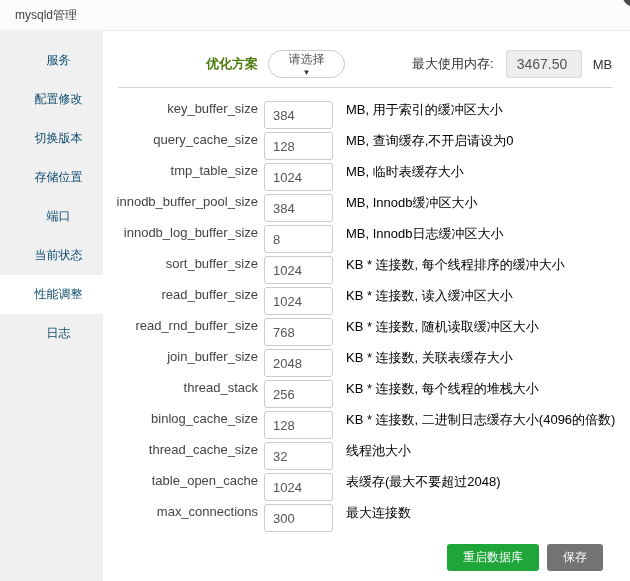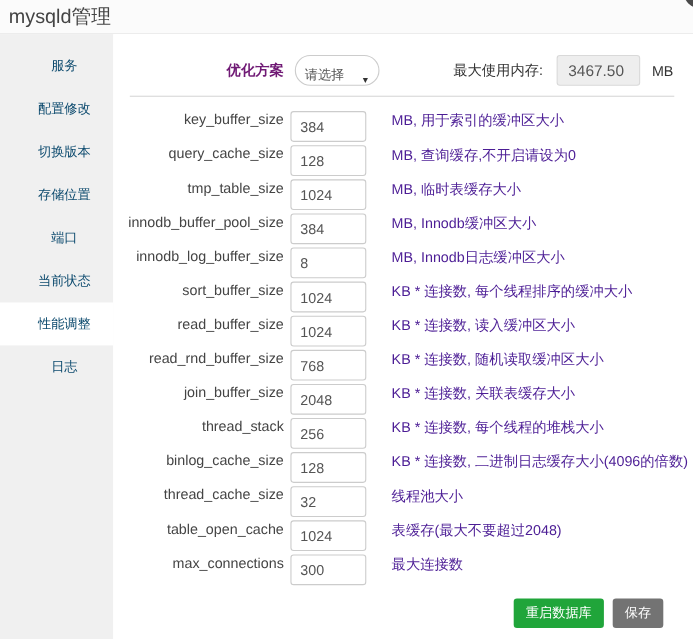--- a/index.html
+++ b/index.html
@@ -5,60 +5,60 @@
   * { margin:0; padding:0; box-sizing:border-box; }
   html,body { width:630px; height:581px; }
   body {
     position:relative; overflow:hidden; background:#fff;
     font-family:"Liberation Sans","DejaVu Sans",sans-serif; color:#333;
   }
   .header {
     position:absolute; top:0; left:0; width:100%; height:31px;
     background:#fbfbfb; border-bottom:1px solid #ececec;
   }
-  .title { line-height:30px; padding-left:8px; font-size:18px; color:#444; }
+  .title { line-height:30px; padding-left:15px; font-size:12px; color:#444; }
   .close-circle {
     position:absolute; left:622px; top:-19px; width:26px; height:26px;
     border-radius:50%; background:#4a4a4a; cursor:pointer;
   }
   .sidebar {
     position:absolute; top:31px; bottom:0; left:0; width:103px;
     background:#f0f0f0; padding-top:10px;
   }
   .side-item { height:39px; line-height:39px; padding-left:14px; font-size:12px; color:#0c4a6e; cursor:pointer;text-align:center; }
   .side-item.active { background:#fff; }
   .main { position:absolute; top:31px; left:103px; right:0; bottom:0; background:#fff; }
   .toolbar { display:flex; align-items:center; margin-top:19px; height:28px; }
   .label-col { width:155px; text-align:right; flex:none; }
-  .plan-label { font-size:13px; font-weight:bold; color:#701a75; }
+  .plan-label { font-size:13px; font-weight:bold; color:#4d7c0f; }
   .select {
     margin-left:10px; width:77px; height:28px; border:1px solid #ccc; border-radius:14px;
-    display:flex; align-items:flex-end; justify-content:space-between; padding:0 8px;
-    font-size:12px; color:#555; background:#fff; cursor:pointer;
+    display:flex; align-items:center; justify-content:space-between; padding:0 8px;
+    font-size:12px; color:#555; background:#fff; cursor:pointer;flex-direction:column;
   }
   .caret { font-size:8px; color:#333; line-height:1; }
   .mem-label { margin-left:67px; font-size:13px; color:#333; white-space:nowrap; }
   .mem-input {
     margin-left:12px; width:76px; height:28px; border:1px solid #d9d9d9; border-radius:3px;
     background:#eee; padding:0 10px; font-size:14px; color:#555;
   }
   .mem-unit { margin-left:11px; font-size:13px; color:#333; }
   .divider { height:1px; background:#d8d8d8; margin:9px 17px 0 15px; }
   .form { margin-top:13px; }
   .form-row { display:flex; height:28px; margin-bottom:3px; }
   .row-label { width:155px; text-align:right; font-size:13px; color:#444; flex:none; white-space:nowrap; }
   .row-input {
     margin-left:6px; width:69px; height:28px; border:1px solid #ccc; border-radius:3px;
     padding:4px 8px; font-size:13px; color:#555; outline:none; flex:none;
   }
-  .row-hint { margin-left:23px; font-size:13px; color:#4c1d95; white-space:nowrap; }
+  .row-hint { margin-left:13px; font-size:13px; color:#000000; white-space:nowrap; }
   .footer { position:absolute; right:27px; bottom:10px; display:flex; gap:8px; }
   .btn {
     height:27px; border:none; border-radius:3px; background:#20a53a; color:#fff;
-    font-size:12px; padding:0 11px; cursor:pointer; font-family:inherit; white-space:nowrap;
+    font-size:12px; padding:0 16px; cursor:pointer; font-family:inherit; white-space:nowrap;
   }
 </style>
 </head>
 <body>
 
 <div class="header">
   <div class="title">mysqld管理</div>
 </div>
 <div class="close-circle"></div>
 

